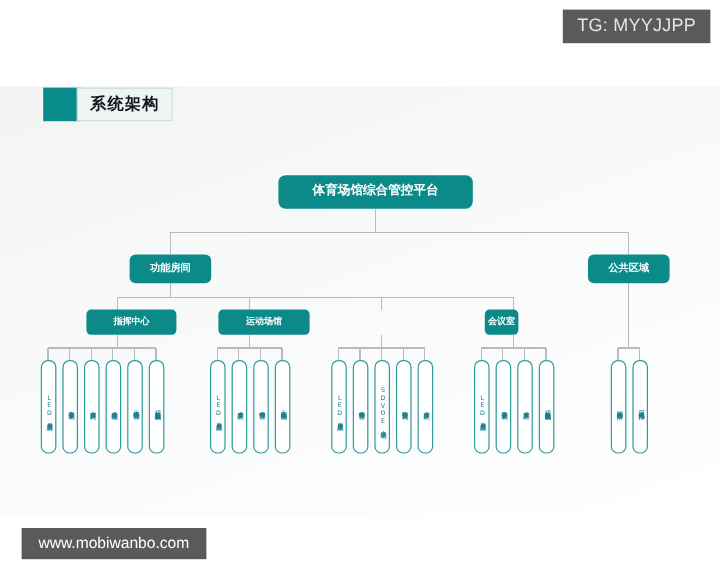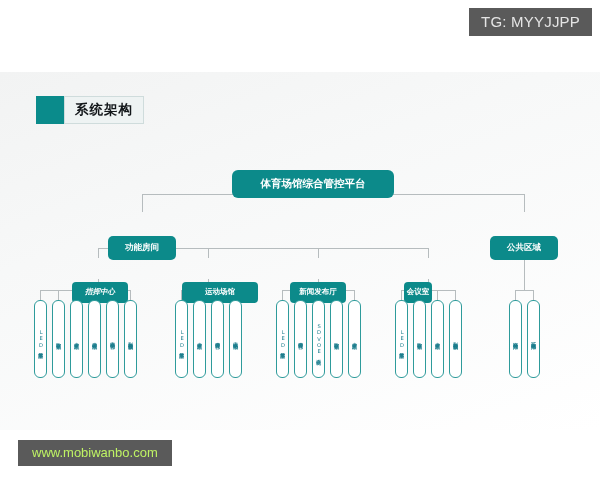--- a/index.html
+++ b/index.html
@@ -37,21 +37,21 @@
     width: 600px;
     height: 358px;
     background: linear-gradient(160deg, #f2f3f3 0%, #f7f8f8 35%, #ffffff 100%);
     overflow: hidden;
   }
 
   
   .title-wrap {
     position: absolute;
     left: 12px;
-    top: 24px;
+    top: 1px;
     height: 28px;
     display: flex;
     align-items: stretch;
     padding-left: 24px;
   }
   .title-block {
     width: 32px;
     background: #0a8b8b;
   }
   .title-label {
@@ -83,21 +83,20 @@
     z-index: 2;
     background: #0c8a8a;
     color: #ffffff;
     border-radius: 5px;
     display: flex;
     align-items: center;
     justify-content: center;
     text-align: left;
     box-sizing: border-box;
     line-height: 1.1;
-    margin-top: 24px;
   }
   .node.root {
     left: 232px;
     top: 74px;
     width: 162px;
     height: 28px;
     font-size: 10.5px;
     font-weight: bold;
     border-radius: 6px;
   }
@@ -144,21 +143,21 @@
     white-space: nowrap;
     font-family: "DejaVu Sans", sans-serif;
   }
 
   
   .footer-badge {
     position: absolute;
     left: 18px;
     bottom: 14px;
     background: #5a5a5a;
-    color: #bef264;
+    color: #ffffff;
     font-size: 13px;
     padding: 6px 14px 7px 14px;
     line-height: 1;
     z-index: 30;
   }
 </style>
 </head>
 <body>
 
 <div class="tg-badge">TG: MYYJJPP</div>
@@ -221,23 +220,22 @@
       <path d="M515 218 L515 228"></path>
       <path d="M533 218 L533 228"></path>
     </g>
   </svg>
 
   <div class="node root">体育场馆综合管控平台</div>
 
   <div class="node l2 fr">功能房间</div>
   <div class="node l2 pa">公共区域</div>
 
-  <div class="node l3" style="left:72px;width:56px;font-style:italic;">指挥中心</div>
+  <div class="node l3" style="left:72px;width:75px;">指挥中心</div>
   <div class="node l3" style="left:182px;width:76px;">运动场馆</div>
-  <div class="node l3" style="left:290px;width:56px;">新闻发布厅</div>
   <div class="node l3" style="left:404px;width:28px;">会议室</div>
 
   <div class="leaf" style="left:34px;">
       <span>LED显示屏系统</span>
     </div>
   <div class="leaf" style="left:52px;">
       <span>数字会议系统</span>
     </div>
   <div class="leaf" style="left:70px;">
       <span>专业扩声系统</span>

